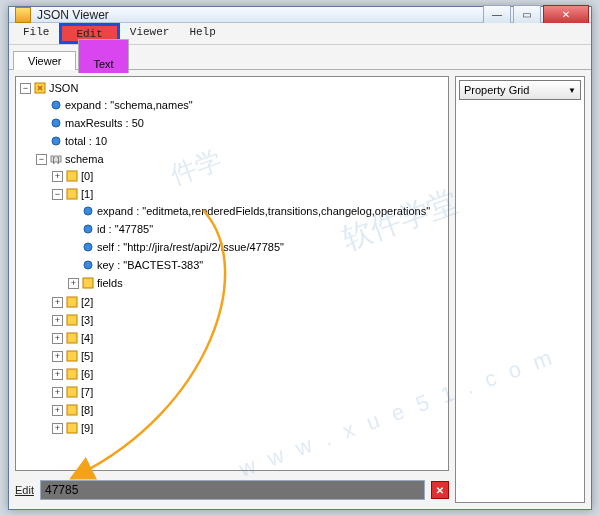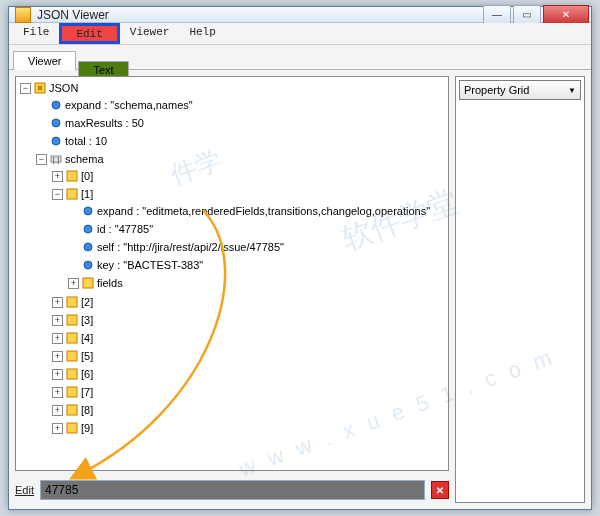--- a/index.html
+++ b/index.html
@@ -13,21 +13,21 @@
 .winbtns { display: flex; height: 20px; margin-right: 2px; }
 .winbtn { width: 28px; height: 20px; margin-left: 2px; border: 1px solid #9aaac0; background: linear-gradient(#f8fbff,#d8e4f0); display: flex; align-items: center; justify-content: center; font-size: 10px; color: #333; }
 .winbtn.close { width: 46px; background: linear-gradient(#e88,#c33); color: #fff; border-color: #a22; }
 
 .menubar { height: 22px; background: #f4f4f4; display: flex; align-items: stretch; padding: 0 4px; border-bottom: 1px solid #d0d0d0; font-family: Liberation Mono, monospace; }
 .menuitem { padding: 3px 10px; color: #222; cursor: default; }
 .menuitem.active { background: #ef4444; border: 3px solid #1d4ed8; padding: 2px 14px; }
 
 .tabstrip { height: 24px; background: #f4f4f4; display: flex; align-items: flex-end; padding-left: 4px; }
 .tab { padding: 3px 14px 3px 14px; background: #fff; border: 1px solid #b0b0b0; border-bottom: none; margin-right: 2px; font-size: 11px; position: relative; top: 1px; }
-.tab.inactive { background: #4d7c0f; top: 10px; padding-top: 2px; }
+.tab.inactive { background: #d946ef; top: 4px; padding-top: 18px; }
 
 .content { flex: 1; display: flex; border-top: 1px solid #b0b0b0; background: #f4f4f4; padding: 6px; gap: 6px; }
 
 .leftpane { flex: 1; display: flex; flex-direction: column; }
 .treewrap { flex: 1; background: #fff; border: 1px solid #888; overflow: auto; padding: 2px; position: relative; }
 .tree ul { list-style: none; padding-left: 16px; }
 .tree > ul { padding-left: 2px; }
 .tree li { white-space: nowrap; line-height: 16px; padding: 1px 0; }
 .node { display: flex; align-items: center; gap: 2px; }
 .toggle { width: 11px; height: 11px; border: 1px solid #888; background: #fff; font-size: 9px; line-height: 9px; text-align: center; color: #333; display: inline-block; }

